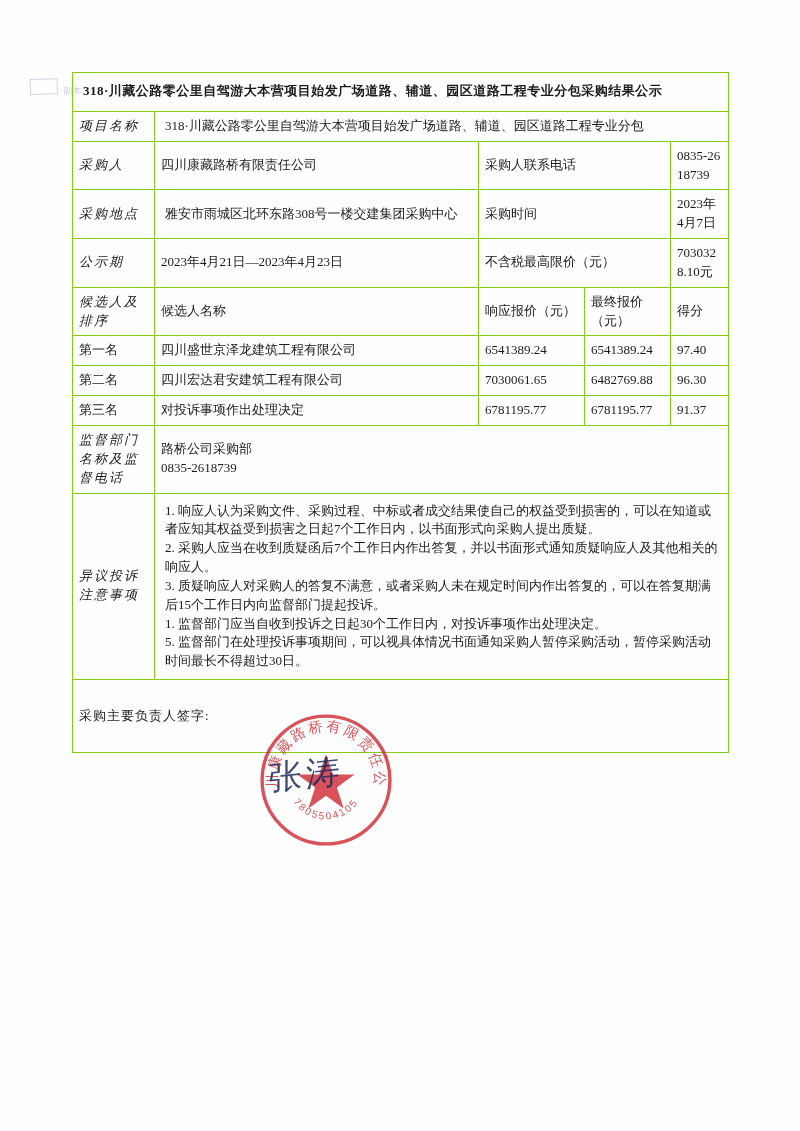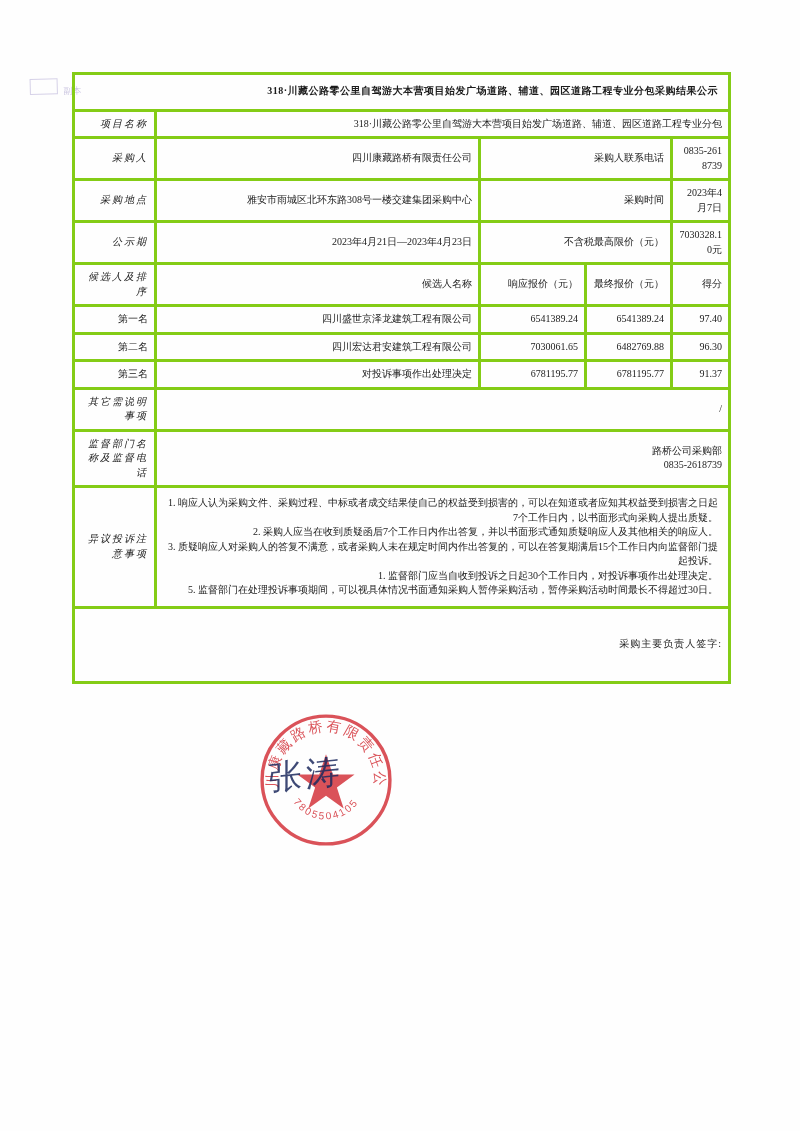--- a/index.html
+++ b/index.html
@@ -30,26 +30,26 @@
     top: 72px;
     width: 656px;
   }
 
   table.main {
     width: 656px;
     border-collapse: collapse;
     table-layout: fixed;
   }
   table.main td {
-    border: 3px solid #84cc16;
+    border: 1px solid #84cc16;
     padding: 5px 6px;
-    font-size: 10px;
+    font-size: 13px;
     line-height: 1.45;
     vertical-align: middle;
-    text-align: right;
+    text-align: left;
     word-break: break-all;
   }
 
   .title-cell {
     font-size: 17.5px;
     font-weight: bold;
     letter-spacing: 0.5px;
     line-height: 1.5;
     padding: 9px 10px 10px 10px !important;
   }
@@ -207,24 +207,20 @@
         <td>96.30</td>
       </tr>
       <tr>
         <td>第三名</td>
         <td colspan="2">对投诉事项作出处理决定</td>
         <td>6781195.77</td>
         <td>6781195.77</td>
         <td>91.37</td>
       </tr>
 
-      <tr>
-        <td class="lbl">其它需说明事项</td>
-        <td colspan="5">/</td>
-      </tr>
 
       <tr>
         <td class="lbl">监督部门名称及监督电话</td>
         <td colspan="5">
           <div>路桥公司采购部</div>
           <div>0835-2618739</div>
         </td>
       </tr>
 
       <tr>

